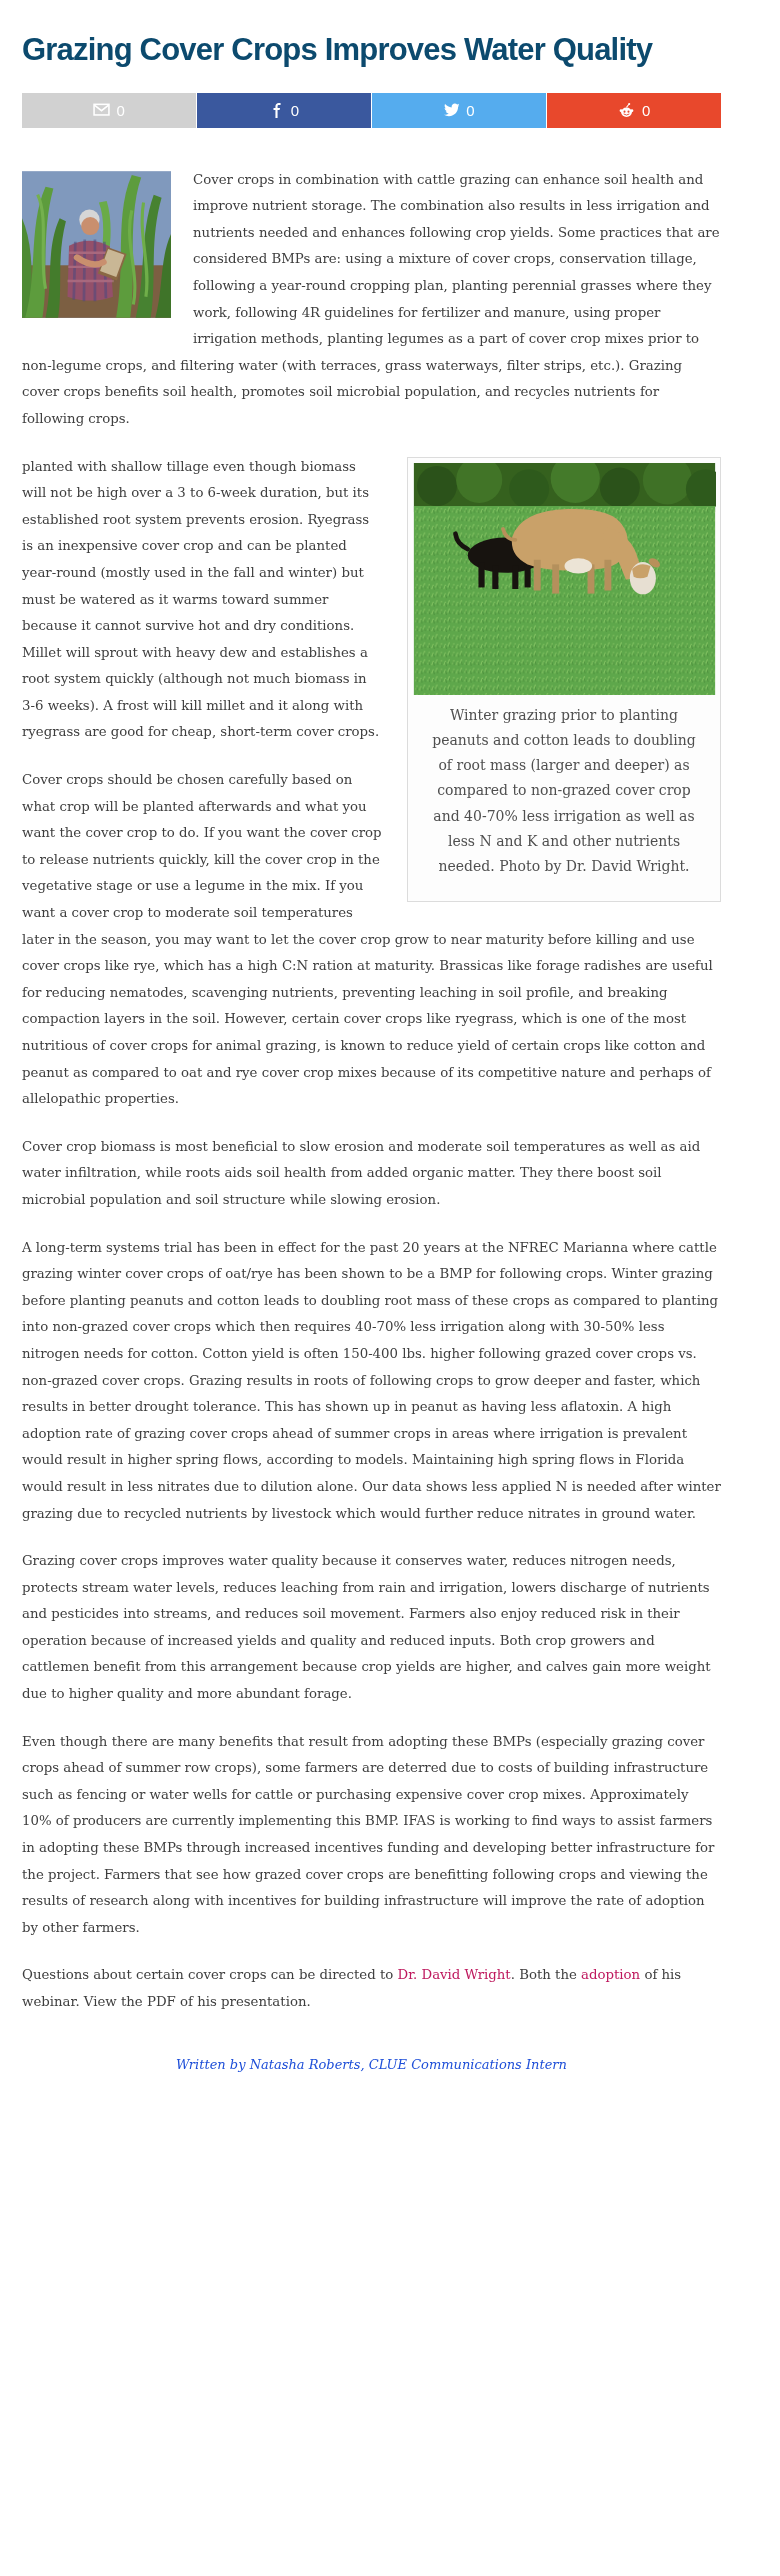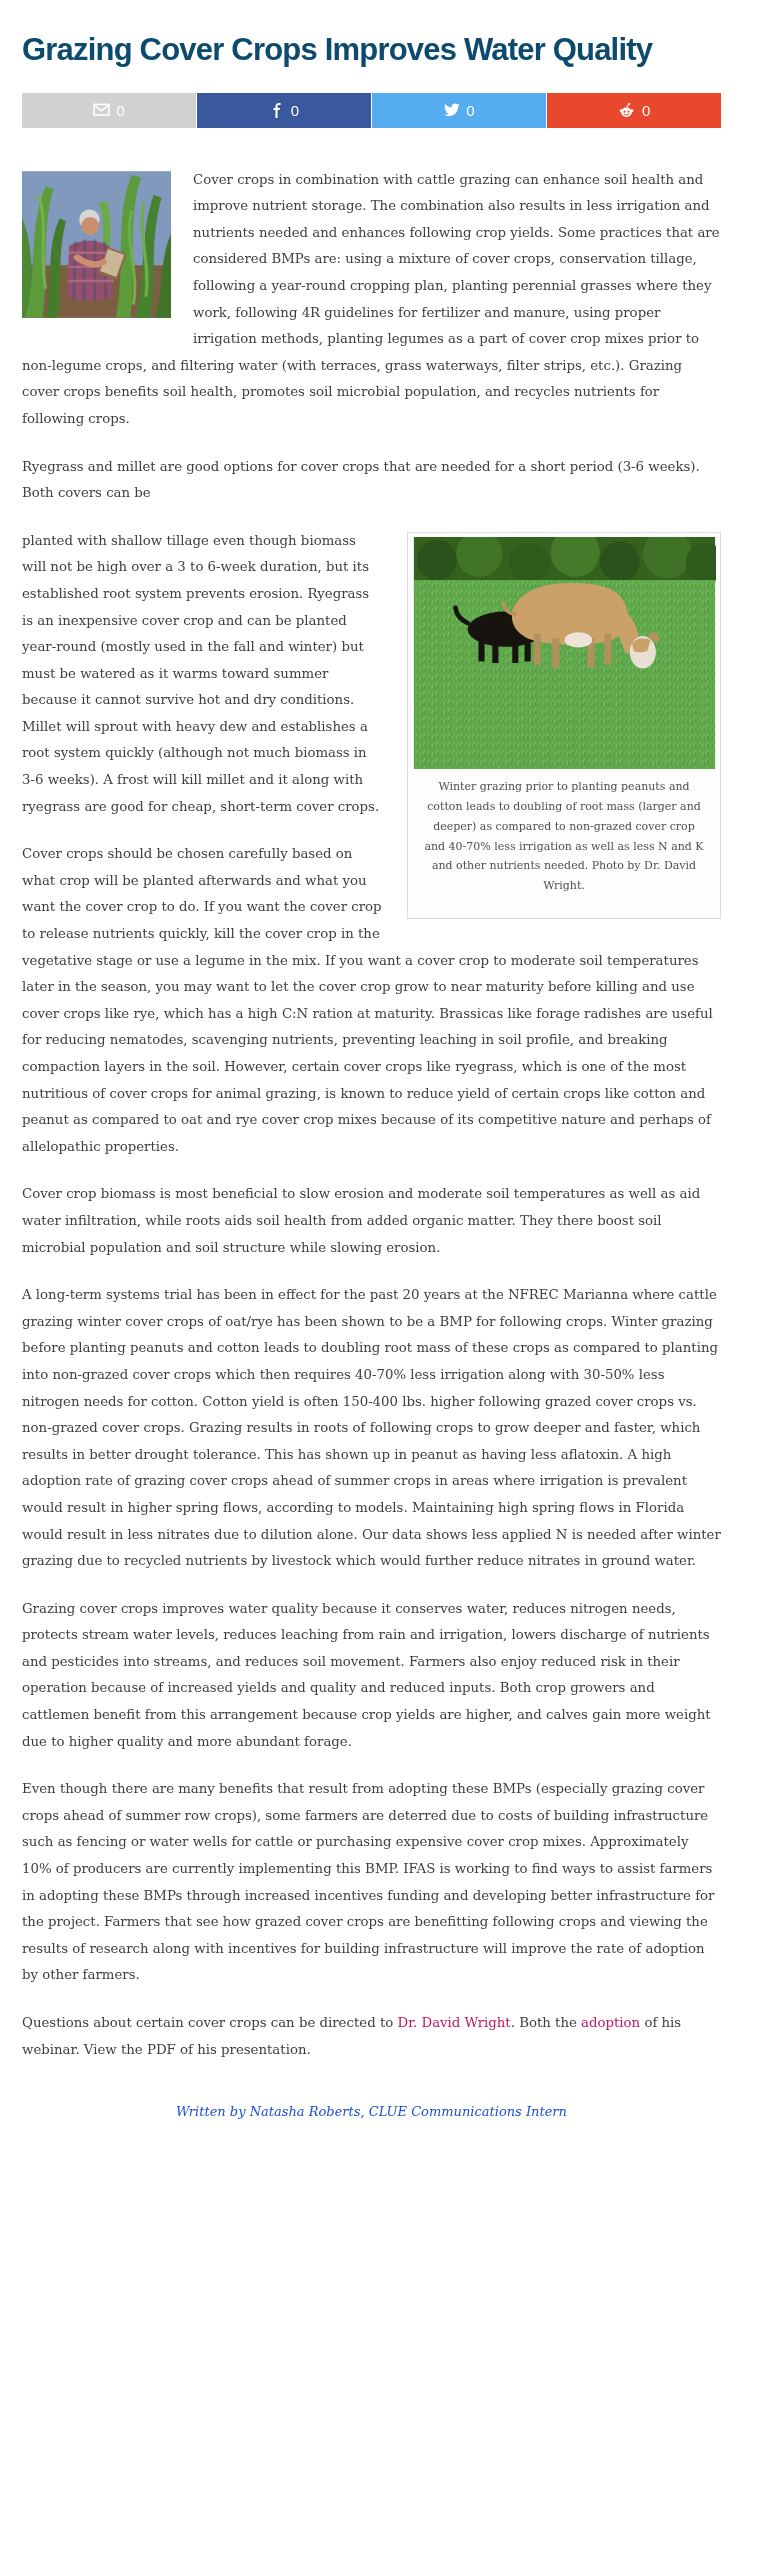--- a/index.html
+++ b/index.html
@@ -26,21 +26,21 @@
   article{overflow:visible;}
   article:after{content:"";display:block;clear:both;}
   article p{font-size:13.3px;line-height:2.0;margin:0 0 21px 0;}
 
   .photo-left{float:left;width:149px;height:147px;margin:3.9px 22px 9.4px 0;}
   .photo-left svg{display:block;width:149px;height:147px;}
 
   figure.wp-caption{float:right;width:314px;margin:3.9px 0 11px 25px;
     border:0.8px solid #dcdcdc;background:#fdfdfd;padding:4.7px 4.7px 7.8px 4.7px;box-sizing:border-box;}
   figure.wp-caption svg{display:block;width:303px;height:232px;}
-  figcaption{font-size:11px;line-height:1.8;color:#4f4f4f;text-align:center;padding:7.8px 11px 14px 11px;}
+  figcaption{font-size:14px;line-height:1.8;color:#4f4f4f;text-align:center;padding:7.8px 11px 14px 11px;}
 
   a.body-link{color:#be185d;text-decoration:none;cursor:pointer;}
 
   p.byline{text-align:center;font-style:italic;font-size:13px;color:#1d4ed8;margin-top:36px;}
 </style>
 </head>
 <body>
 
 <div class="container">
 
@@ -105,21 +105,20 @@
         <rect x="104" y="102" width="22" height="30" fill="#c9b795" transform="rotate(20 115 117)"></rect>
         <path d="M70 110 Q90 124 104 116" stroke="#c98f6e" stroke-width="8" fill="none" stroke-linecap="round"></path>
         <path d="M140 50 C130 90 150 130 142 170 M155 40 C148 80 164 120 158 160" stroke="#6fae49" stroke-width="4" fill="none"></path>
         <path d="M20 30 C34 60 22 110 30 150" stroke="#74b04e" stroke-width="4" fill="none"></path>
       </svg>
     </span>
 
 
     <p>Cover crops in combination with cattle grazing can enhance soil health and improve nutrient storage. The combination also results in less irrigation and nutrients needed and enhances following crop yields. Some practices that are considered BMPs are: using a mixture of cover crops, conservation tillage, following a year-round cropping plan, planting perennial grasses where they work, following 4R guidelines for fertilizer and manure, using proper irrigation methods, planting legumes as a part of cover crop mixes prior to non-legume crops, and filtering water (with terraces, grass waterways, filter strips, etc.). Grazing cover crops benefits soil health, promotes soil microbial population, and recycles nutrients for following crops.</p>
 
-    <p>Ryegrass and millet are good options for cover crops that are needed for a short period (3-6 weeks). Both covers can be</p>
 
     <figure class="wp-caption">
       <svg viewBox="0 0 392 302">
         <defs>
           <pattern id="grass" width="16" height="11" patternUnits="userSpaceOnUse">
             <rect width="16" height="11" fill="#5ea74b"></rect>
             <path d="M2 9 l2.2 -5.5 M7 10 l2.2 -5.5 M12 8 l2.2 -5.5" stroke="#85c463" stroke-width="1.3" fill="none"></path>
             <path d="M4.5 10 l-1.2 -4.5 M10.5 11 l-1.2 -4.5 M15 10 l-1.2 -4.5" stroke="#4a8c3a" stroke-width="1" fill="none"></path>
           </pattern>
         </defs>

